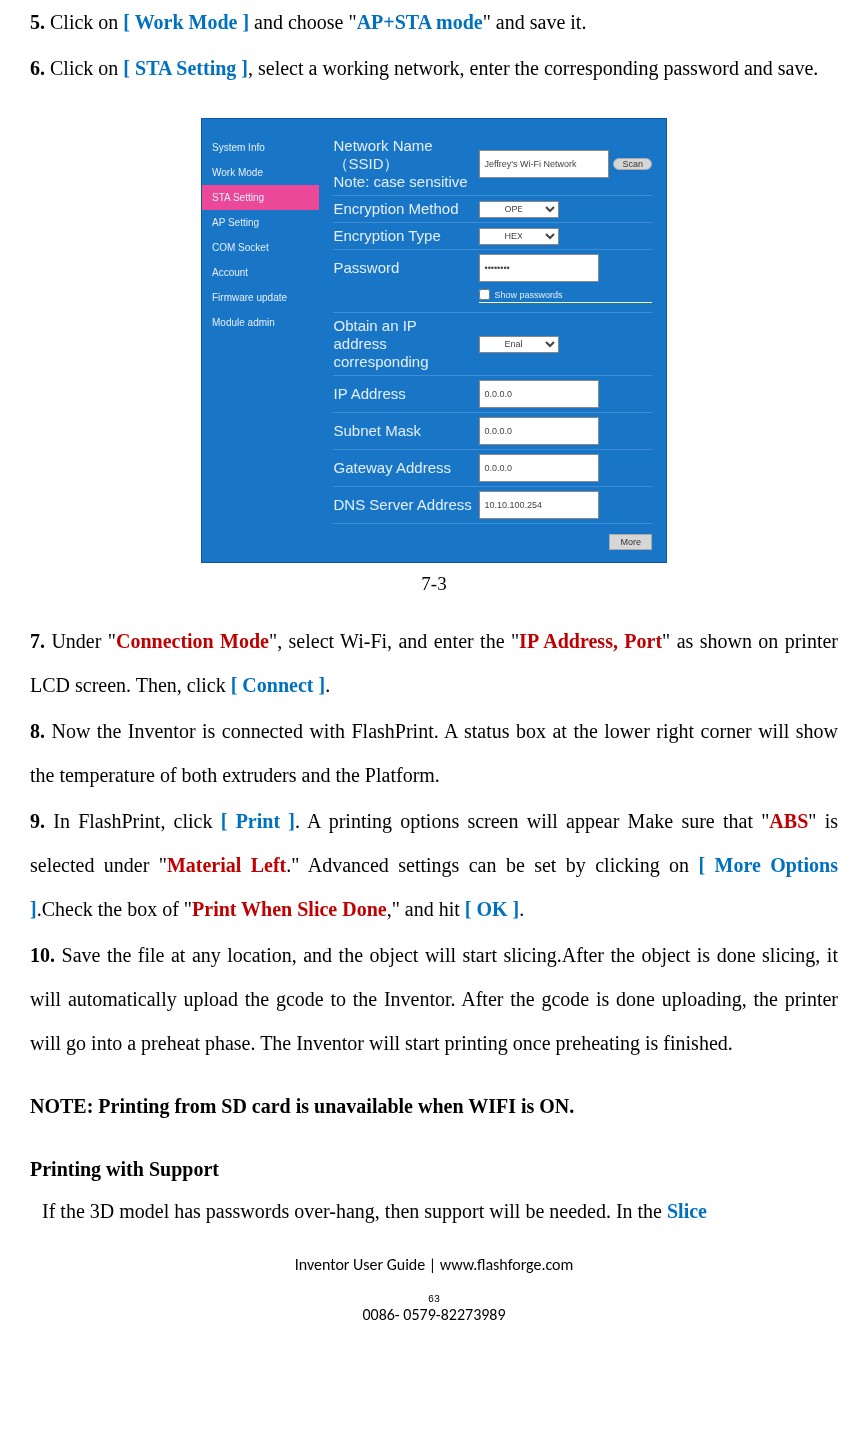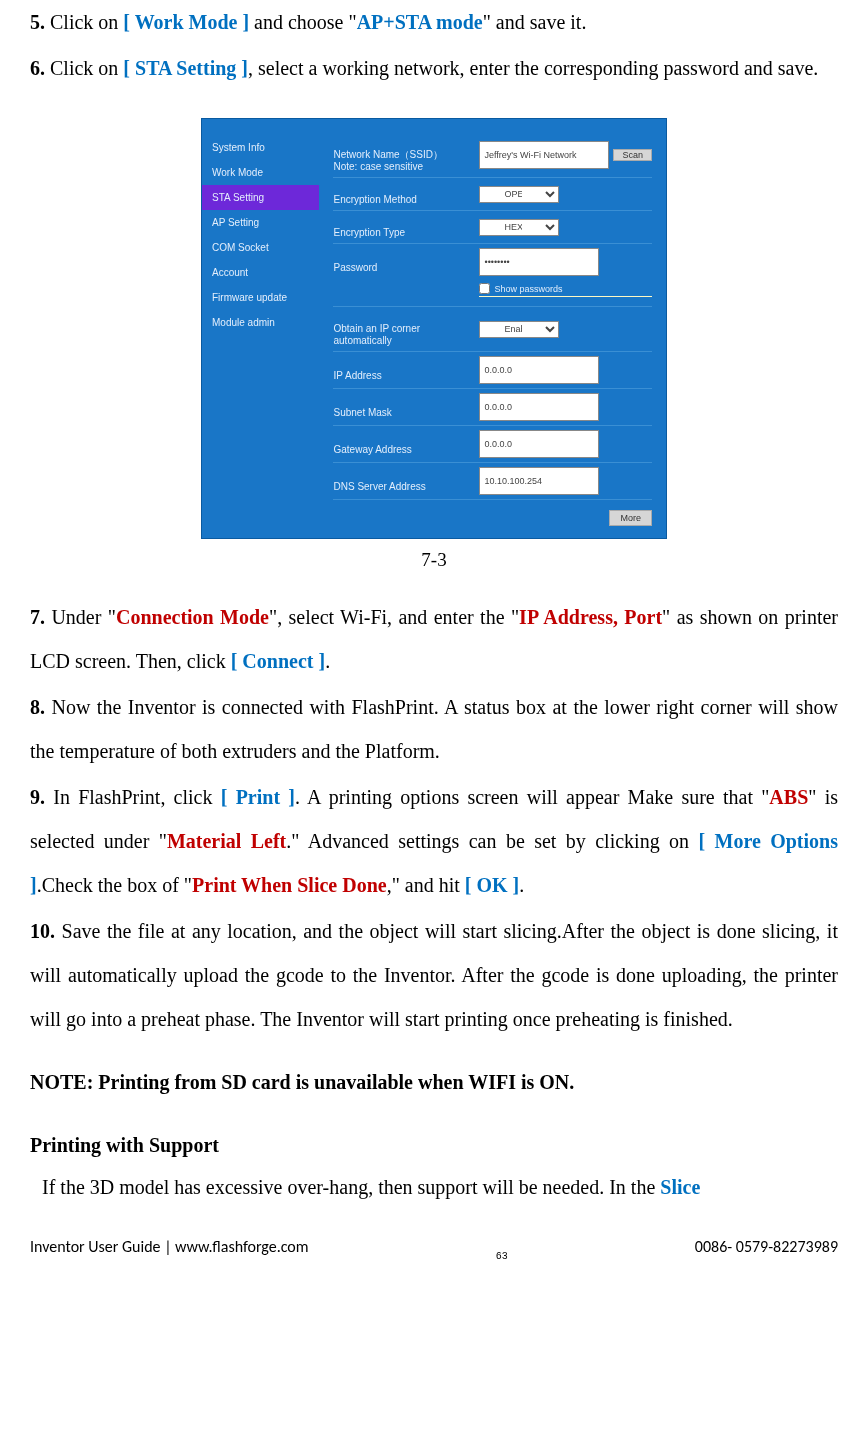--- a/index.html
+++ b/index.html
@@ -35,41 +35,40 @@
     width: 118px;
     background: #1976c7;
     padding: 16px 0 10px 0;
   }
   .shot .sidebar .sb-item {
     padding: 7px 10px;
     color: #e3eefc;
     font-size: 10px;
   }
   .shot .sidebar .sb-item.active {
-    background: #6d28d9;
+    background: #ec4899;
   }
   .shot .main {
     flex: 1;
     padding: 14px 14px 12px 14px;
     display: flex;
     flex-direction: column;
   }
   .shot .row {
     display: flex;
     align-items: center;
     border-bottom: 1px solid #3a8fd4;
     padding: 4px 0;
     gap: 6px;
   }
   .shot .row .lbl {
     width: 140px;
-    font-size: 10px;
+    font-size: 15px;
     color: #e3eefc;
     line-height: 1.2;
-    margin-top: 12px;
   }
   .shot .row .ctrl {
     flex: 1;
     display: flex;
     align-items: center;
     gap: 4px;
   }
   .shot input[type="text"], .shot input[type="password"] {
     background: #fff;
     border: 1px solid #888;
@@ -89,21 +88,21 @@
     padding: 0 20px;
   }
   .shot .btn {
     background: #d6d6d6;
     border: 1px solid #aaa;
     color: #333;
     font-size: 9px;
     padding: 2px 10px;
     cursor: pointer;
   }
-  .shot .btn.scan { padding: 0 8px; }
+  .shot .btn.scan { padding: 0 8px; border-radius: 8px; }
   .shot .chk-row {
     display: flex;
     align-items: center;
     gap: 4px;
     color: #e3eefc;
     font-size: 9px;
     margin-left: 146px;
     padding: 3px 0 2px 0;
     border-bottom: 1px solid #fef9c3;
   }
@@ -115,20 +114,21 @@
   .section-head { font-weight: bold; font-size: 20px; margin: 30px 0 8px 0; }
   .indent { text-indent: 12px; }
 
   .footer {
     display: flex;
     justify-content: space-between;
     align-items: center;
     font-family: Calibri, Arial, sans-serif;
     font-size: 16px;
     margin-top: 22px;
+    flex-direction: column;
   }
   .footer .pagenum { font-family: Liberation Mono, monospace; font-size: 10px; margin-top: 20px; }
 </style>
 </head>
 <body>
 
 <p class="para">
   <span class="bold">5.</span><span> Click on </span><span class="blue-bold">[ Work Mode ]</span><span> and choose "</span><span class="blue-bold">AP+STA mode</span><span>" and save it.</span>
 </p>
 
@@ -174,21 +174,21 @@
         <div class="ctrl">
           <input type="text" value="••••••••" style="">
         </div>
       </div>
       <div class="chk-row">
         <input type="checkbox" class="chk" style="">
         <span>Show passwords</span>
       </div>
       <div class="sep"></div>
       <div class="row">
-        <div class="lbl">Obtain an IP corner automatically</div>
+        <div class="lbl">Obtain an IP address corresponding</div>
         <div class="ctrl">
           <select><option>Enable</option></select>
         </div>
       </div>
       <div class="row">
         <div class="lbl">IP Address</div>
         <div class="ctrl">
             <input type="text" value="0.0.0.0" style="">
           </div>
       </div>
@@ -232,20 +232,20 @@
 
 <p class="para">
   <span class="bold">10.</span><span> Save the file at any location, and the object will start slicing.After the object is done slicing, it will automatically upload the gcode to the Inventor. After the gcode is done uploading, the printer will go into a preheat phase. The Inventor will start printing once preheating is finished.</span>
 </p>
 
 <p class="section-head">NOTE: Printing from SD card is unavailable when WIFI is ON.</p>
 
 <p class="section-head" style="margin-top:40px;">Printing with Support</p>
 
 <p class="para indent">
-  <span>If the 3D model has excessive over-hang, then support will be needed. In the </span><span class="blue-bold">Slice</span>
+  <span>If the 3D model has passwords over-hang, then support will be needed. In the </span><span class="blue-bold">Slice</span>
 </p>
 
 <div class="footer">
   <span>Inventor User Guide | www.flashforge.com</span>
   <span class="pagenum">63</span>
   <span>0086- 0579-82273989</span>
 </div>
 
 </body></html>

